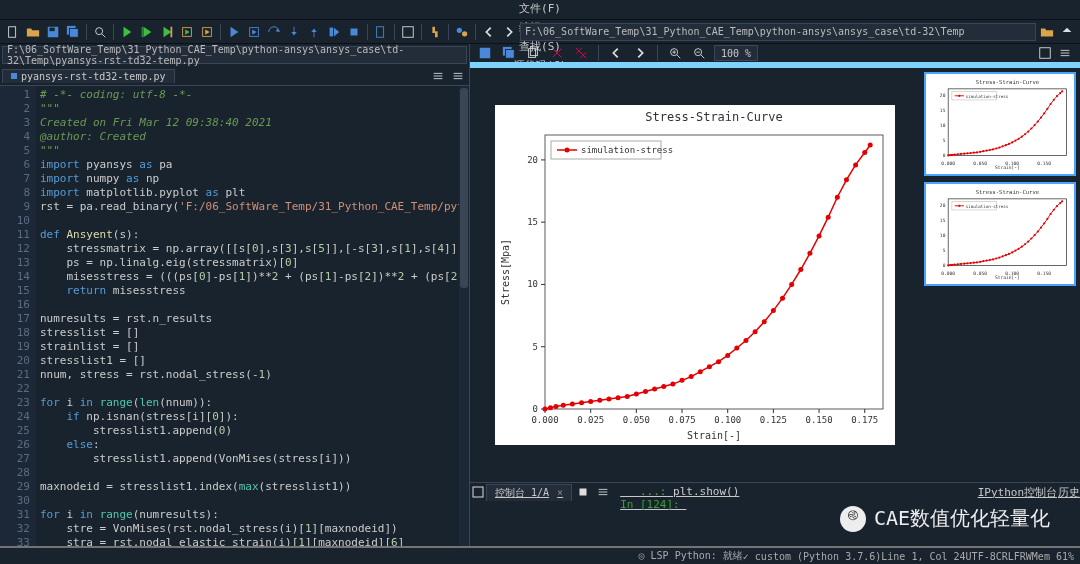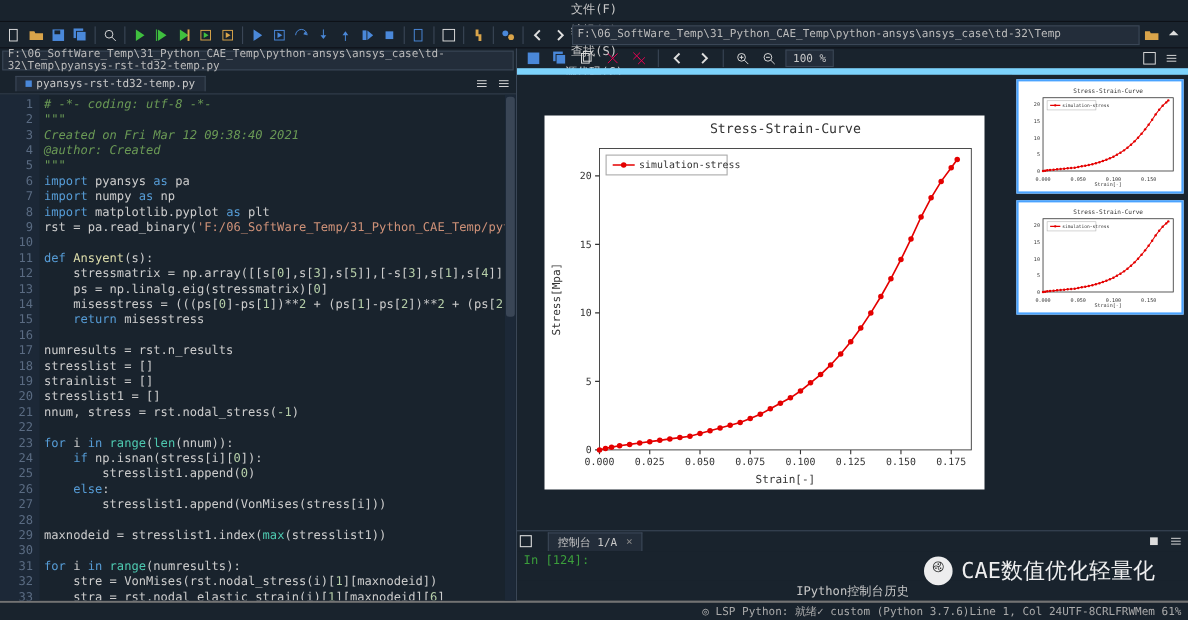--- a/index.html
+++ b/index.html
@@ -9,21 +9,21 @@
 .toolbar { height: 24px; background: #19232d; display: flex; align-items: center; padding: 0 4px; gap: 2px; border-bottom: 1px solid #0d1117; }
 .tbtn { width: 18px; height: 18px; display: flex; align-items: center; justify-content: center; border-radius: 2px; cursor: pointer; }
 .tbtn svg { width: 14px; height: 14px; }
 .tsep { width: 1px; height: 16px; background: #3a4656; margin: 0 2px; }
 .pathbox { flex: 1; background: #232d3a; border: 1px solid #3a4656; height: 18px; display: flex; align-items: center; padding: 0 4px; font-size: 10px; color: #bbb; }
 .main { display: flex; height: calc(100% - 20px - 24px - 18px); }
 .left { width: 470px; display: flex; flex-direction: column; border-right: 1px solid #3a4656; }
 .right { flex: 1; display: flex; flex-direction: column; }
 .path2 { height: 18px; background: #232d3a; border: 1px solid #3a4656; margin: 2px; display: flex; align-items: center; padding: 0 4px; font-size: 10px; color: #bbb; }
 .tabbar { height: 20px; background: #19232d; display: flex; align-items: center; padding: 0 2px; border-bottom: 1px solid #3a4656; }
-.tab { background: #232d3a; border: 1px solid #3a4656; border-bottom: none; padding: 1px 8px; font-size: 10px; display: flex; align-items: center; gap: 4px; margin-left: 12px; }
+.tab { background: #232d3a; border: 1px solid #3a4656; border-bottom: none; padding: 1px 8px; font-size: 10px; display: flex; align-items: center; gap: 4px; }
 .tab .dot { width: 6px; height: 6px; }
 .editor { flex: 1; display: flex; overflow: hidden; background: #19232d; font-family: Consolas, monospace; font-size: 11px; line-height: 14px; }
 .gutter { width: 36px; background: #1c2837; color: #5a6b82; text-align: right; padding: 2px 6px 2px 2px; user-select: none; }
 .code { flex: 1; padding: 2px 4px; white-space: pre; overflow: hidden; color: #ccc; }
 .c-cm { color: #6a9955; font-style: italic; }
 .c-kw { color: #569cd6; }
 .c-fn { color: #dcdcaa; }
 .c-st { color: #ce9178; }
 .c-nu { color: #b5cea8; }
 .c-bu { color: #4ec9b0; }
@@ -32,21 +32,21 @@
 .right-toolbar { height: 24px; display: flex; align-items: center; padding: 0 6px; gap: 6px; border-bottom: 6px solid #7dd3fc; }
 .zoom { background: #232d3a; border: 1px solid #3a4656; padding: 0 6px; height: 16px; display: flex; align-items: center; font-size: 10px; }
 .plot-area { flex: 1; display: flex; overflow: hidden; }
 .plot-main { flex: 1; background: #19232d; display: flex; align-items: center; justify-content: center; padding: 6px; }
 .plot-thumbs { width: 160px; padding: 4px; display: flex; flex-direction: column; gap: 6px; }
 .thumb-card { border: 2px solid #4aa3ff; background: #fff; height: 104px; position: relative; }
 .thumb-card svg { width: 100%; height: 100%; }
 .tabs-btm { height: 20px; display: flex; align-items: center; justify-content: center; gap: 1px; border-top: 1px solid #3a4656; }
 .tabs-btm .bt { padding: 1px 8px; background: #232d3a; font-size: 11px; border: 1px solid #3a4656; }
 .tabs-btm .bt.active { background: #2f3d52; }
-.console { height: 64px; display: flex; flex-direction: column; border-top: 1px solid #3a4656; }
+.console { height: 64px; display: flex; flex-direction: row; border-top: 1px solid #3a4656; text-decoration: underline; }
 .console-tabbar { height: 18px; display: flex; align-items: center; padding: 0 2px; gap: 2px; }
 .console-body { flex: 1; background: #19232d; font-family: Consolas, monospace; font-size: 11px; padding: 2px 6px; }
 .console-line { white-space: pre; }
 .console-tabs2 { height: 18px; display: flex; align-items: center; justify-content: center; gap: 1px; }
 .statusbar { height: 18px; background: #19232d; display: flex; align-items: center; padding: 0 6px; border-top: 2px solid #737373; font-size: 10px; color: #aaa; justify-content: flex-end; }
 .statusbar .sl { margin-right: auto; }
 .watermark { position: absolute; right: 30px; bottom: 32px; color: #fff; font-size: 20px; font-weight: 300; display: flex; align-items: center; gap: 8px; pointer-events: none; opacity: 0.92; }
 .wm-icon { width: 26px; height: 26px; border-radius: 50%; background: #fff; display: flex; align-items: center; justify-content: center; color: #333; font-size: 14px; }
 .icon-right { margin-left: auto; display:flex; gap:2px; }
 </style>
@@ -590,20 +590,21 @@
           <div class="tbtn">
               <svg viewBox="0 0 16 16">
                 <line x1="3" y1="5" x2="13" y2="5" stroke="#ddd"></line>
                 <line x1="3" y1="8" x2="13" y2="8" stroke="#ddd"></line>
                 <line x1="3" y1="11" x2="13" y2="11" stroke="#ddd"></line>
               </svg>
             </div>
         </div>
       </div>
       <div class="console-body" id="consolebody">
+          <div class="console-line"><span style="color:#6a9955">   ...: </span><span style="color:#ccc">plt.show()</span></div>
           <div class="console-line"><span style="color:#3b9e3b">In [124]: </span><span style="color:#ccc"></span></div>
         </div>
       <div class="console-tabs2" id="ctabs2">
           <div class="bt active">IPython控制台</div>
           <div class="bt">历史</div>
         </div>
     </div>
   </div>
 </div>
 

